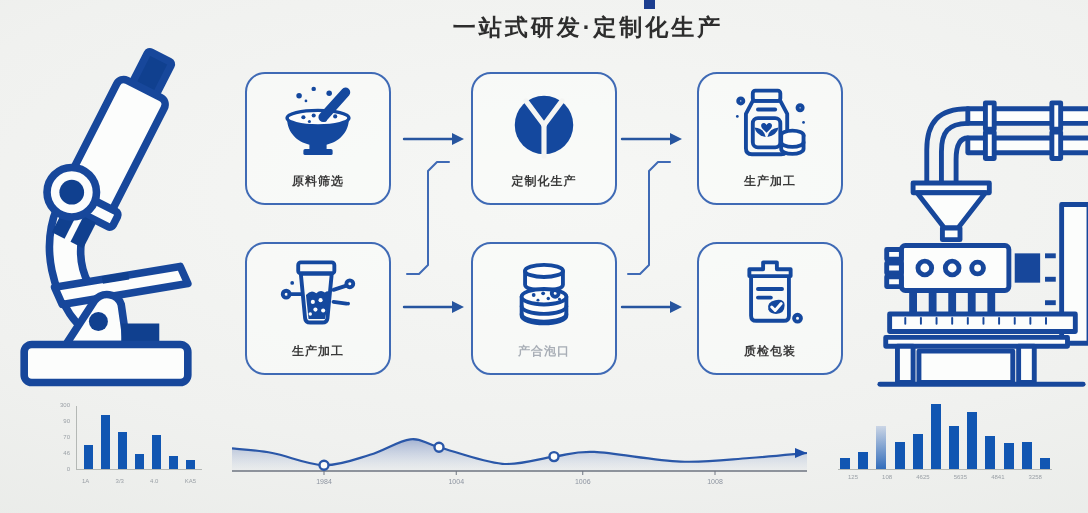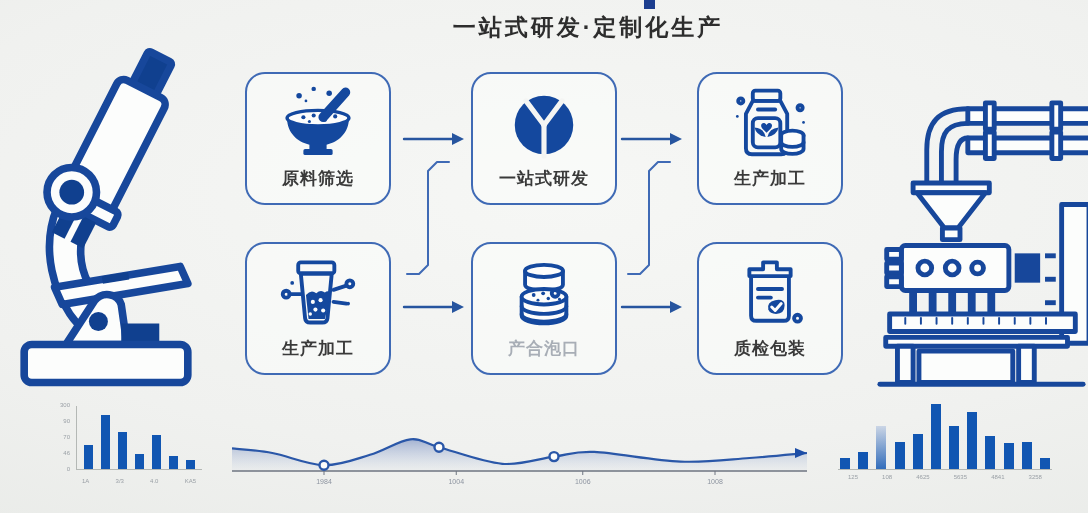--- a/index.html
+++ b/index.html
@@ -15,21 +15,21 @@
   .title-fragment{position:absolute;left:644px;top:0;width:11px;height:9px;background:#1c3e8f;}
   .illu{position:absolute;}
   
   .flow-box{
     position:absolute;width:146px;height:133px;border:2px solid #3f6ab5;border-radius:20px;
     background:rgba(252,253,252,.55);box-sizing:border-box;
   }
   .flow-box .icon-wrap{position:absolute;top:8px;left:0;right:0;display:flex;justify-content:center;}
   .flow-box .label{
     position:absolute;bottom:13px;width:100%;text-align:center;
-    font-size:17px;font-weight:700;color:#3a3a3a;letter-spacing:1px;
+    font-size:12px;font-weight:700;color:#3a3a3a;letter-spacing:1px;
   }
   .flow-box .label.muted{color:#a8aeb6;font-weight:600;}
   .b1{left:245px;top:72px}.b2{left:471px;top:72px}.b3{left:697px;top:72px}
   .b4{left:245px;top:242px}.b5{left:471px;top:242px}.b6{left:697px;top:242px}
   
   .chart-bl{position:absolute;left:34px;top:402px;width:176px;height:88px;}
   .bl-yticks{position:absolute;left:12px;top:0;height:70px;width:24px;display:flex;flex-direction:column;
     justify-content:space-between;align-items:flex-end;font-size:6px;color:#9aa0a6;}
   .bl-plot{position:absolute;left:42px;top:4px;width:126px;height:64px;border-left:1px solid #b4b8b5;
     border-bottom:1px solid #b4b8b5;display:flex;align-items:flex-end;justify-content:space-between;
@@ -162,21 +162,21 @@
     <div class="icon-wrap">
       <svg width="86" height="86" viewBox="0 0 100 100">
         <circle cx="50" cy="50" r="34" fill="#14489e"></circle>
         <g stroke="#f4f5f3" stroke-width="6" stroke-linecap="round">
           <line x1="50" y1="50" x2="29" y2="22"></line>
           <line x1="50" y1="50" x2="71" y2="22"></line>
           <line x1="50" y1="50" x2="50" y2="86"></line>
         </g>
       </svg>
     </div>
-    <div class="label">一站式研发</div>
+    <div class="label">定制化生产</div>
   </div>
 
   <div class="flow-box b3">
     <div class="icon-wrap">
       <svg width="86" height="86" viewBox="0 0 100 100">
         <g stroke="#14489e" stroke-width="4.5" fill="none" stroke-linejoin="round" stroke-linecap="round">
           <rect x="30" y="10" width="32" height="12" rx="3"></rect>
           <path d="M30 22 L62 22 L70 37 L70 77 Q70 84 63 84 L29 84 Q22 84 22 77 L22 37 Z"></path>
           <line x1="36" y1="32" x2="56" y2="32"></line>
           <rect x="30" y="42" width="32" height="34" rx="6"></rect>

